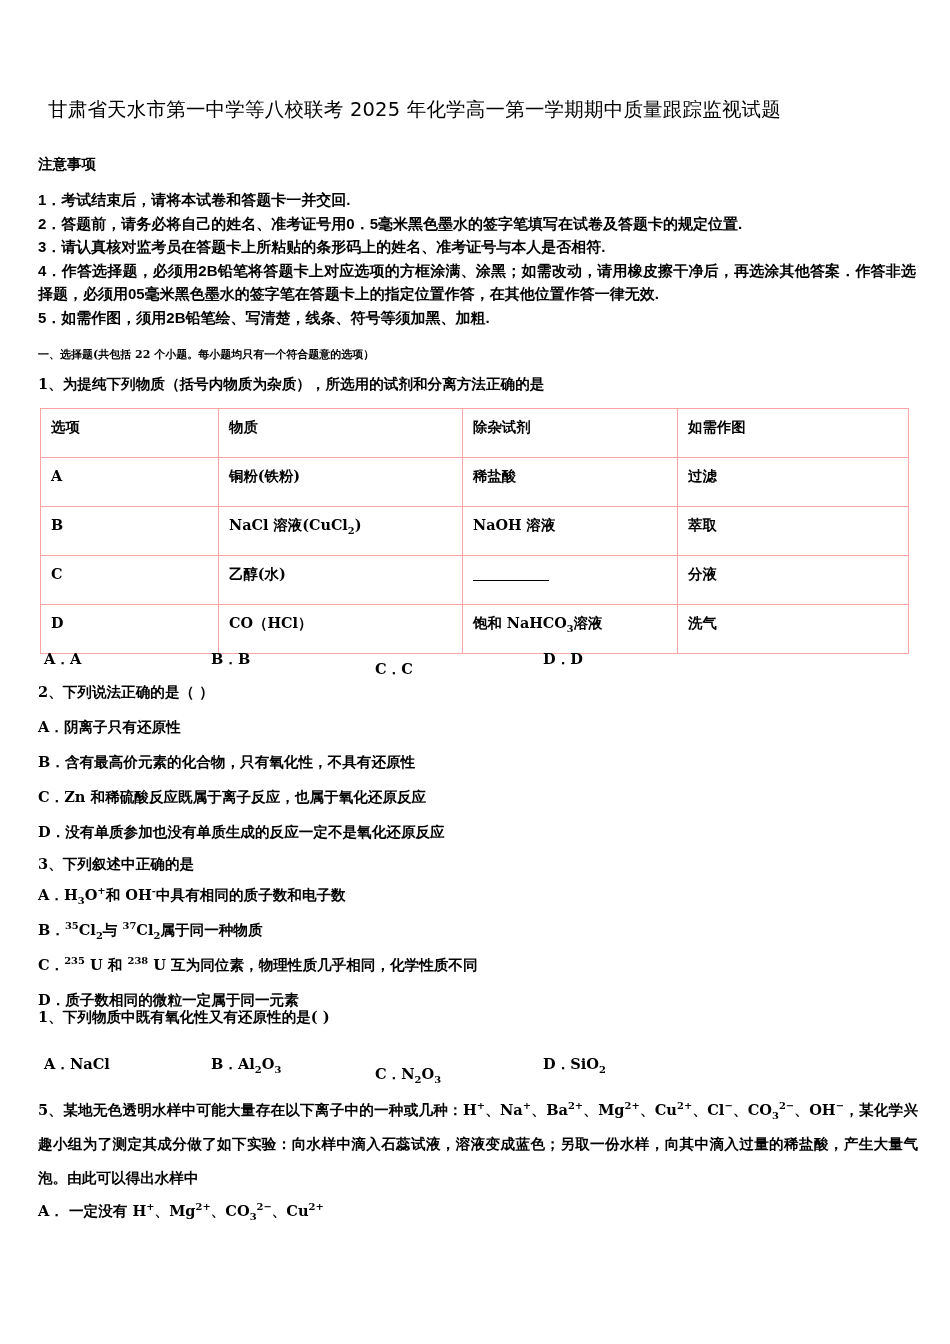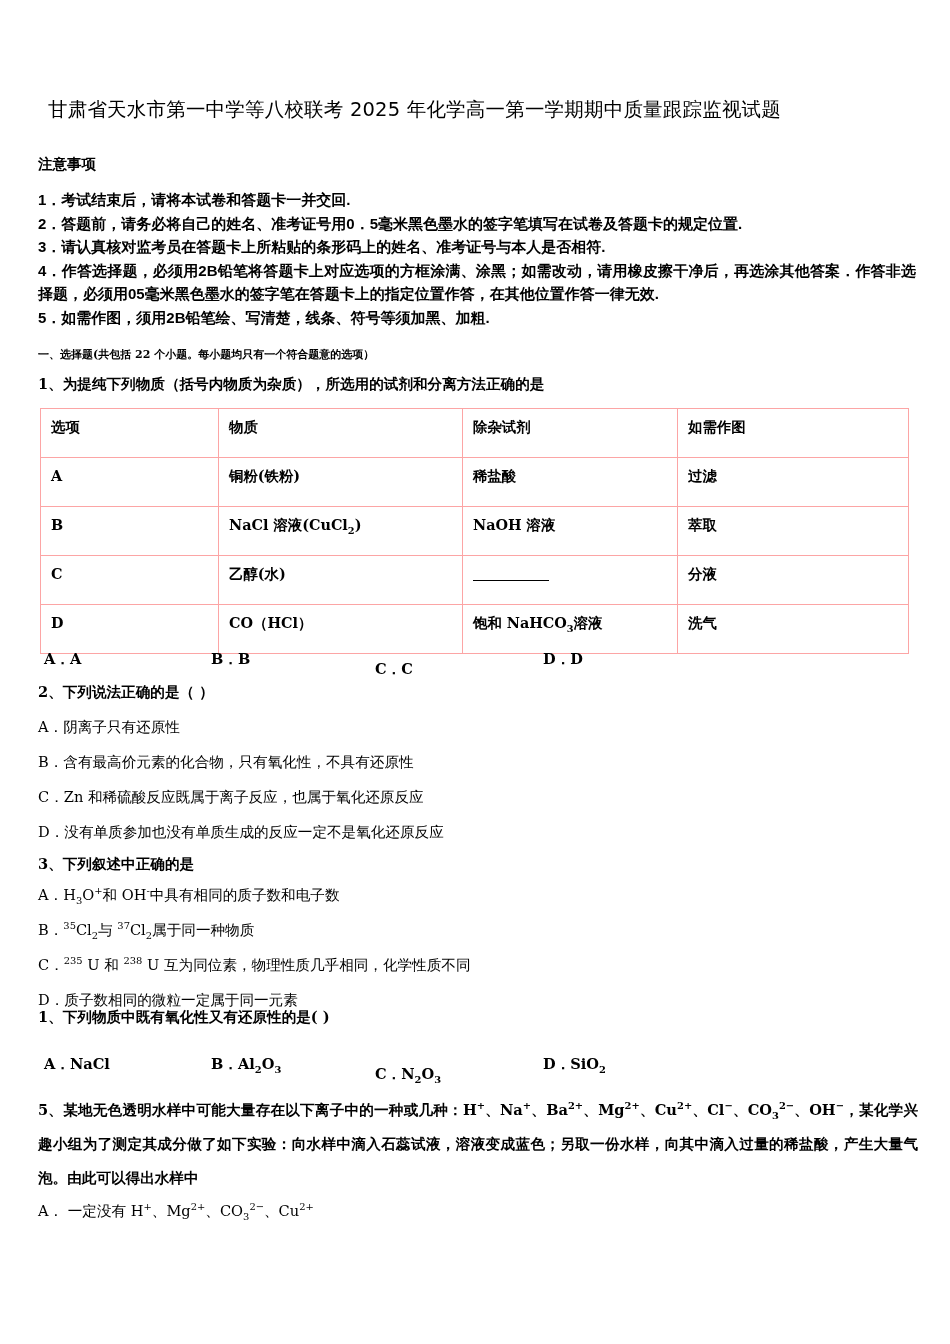--- a/index.html
+++ b/index.html
@@ -125,21 +125,21 @@
   .q4-opts { top: 1055px; height: 22px; }
   .op1 { left: 6px; }
   .op2 { left: 173px; }
   .op3 { left: 337px; margin-top: 10px; }
   .op4 { left: 505px; }
   .opt-line {
     position: absolute;
     left: 38px;
     width: 880px;
     font-size: 14.6px;
-    font-weight: normal;
+    font-weight: bold;
     line-height: 22px;
     font-family: "DejaVu Serif", "Liberation Serif", serif;
     white-space: nowrap;
   }
   .q2a { top: 716px; }
   .q2b { top: 751px; }
   .q2c { top: 786px; }
   .q2d { top: 821px; }
   .q3a { top: 884px; }
   .q3b { top: 919px; }

